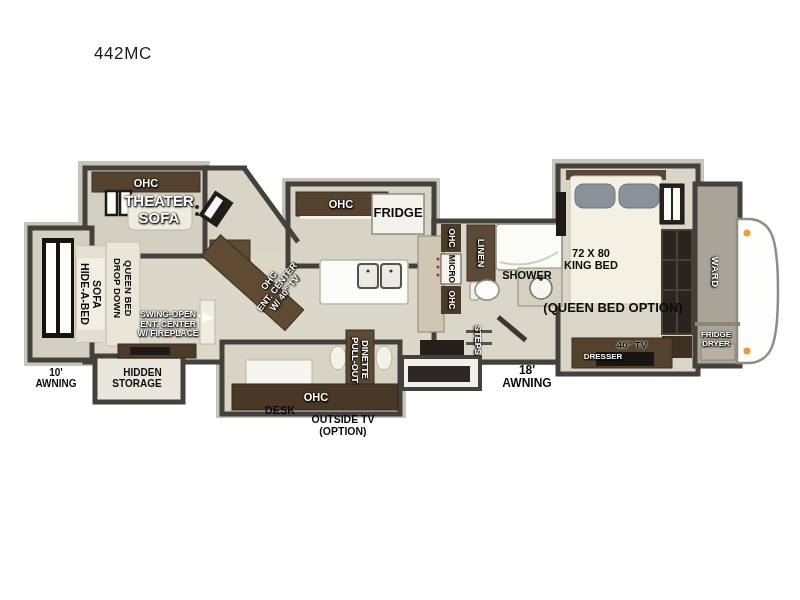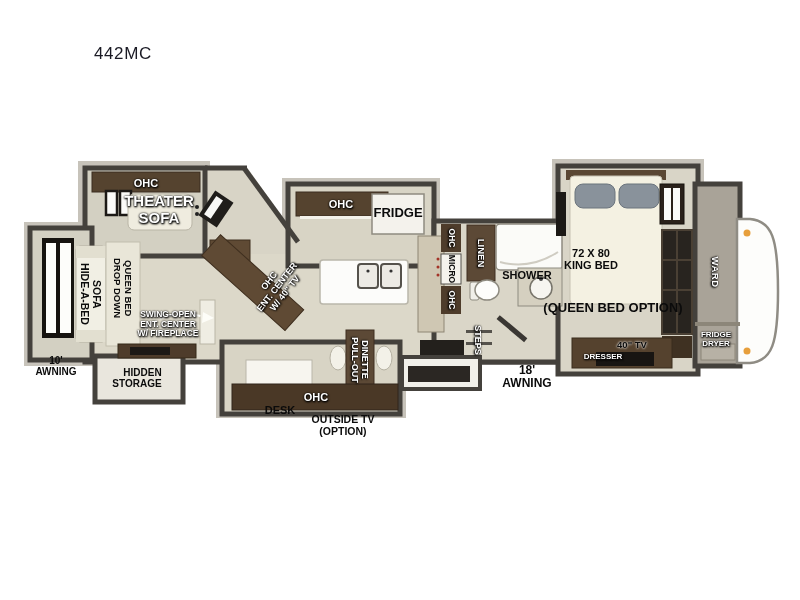--- a/index.html
+++ b/index.html
@@ -135,21 +135,21 @@
 <div class="lbl lbl-w" style="left:146px;top:183px;font-size:11px;">OHC</div>
 <div class="lbl lbl-w" style="left:159px;top:210px;font-size:15px;">THEATER
 SOFA</div>
 <div class="lbl vert" style="left:90px;top:294px;font-size:10.5px;">HIDE-A-BED
 SOFA</div>
 <div class="lbl vert" style="left:122px;top:288px;font-size:9.5px;">DROP DOWN
 QUEEN BED</div>
 <div class="lbl lbl-w" style="left:168px;top:324px;font-size:8.5px;">SWING-OPEN
 ENT. CENTER
 W/ FIREPLACE</div>
-<div class="lbl" style="left:56px;top:366px;font-size:10px;">10'
+<div class="lbl" style="left:56px;top:378px;font-size:10px;">10'
 AWNING</div>
 <div class="lbl" style="left:137px;top:378px;font-size:10px;text-align:right;">HIDDEN
 STORAGE</div>
 
 <div class="lbl lbl-w" style="left:341px;top:204px;font-size:11px;">OHC</div>
 <div class="lbl" style="left:398px;top:213px;font-size:13px;">FRIDGE</div>
 <div class="lbl lbl-w diag" style="left:277px;top:287px;font-size:9px;">OHC
 ENT. CENTER
 W/ 40" TV</div>
 <div class="lbl" style="left:280px;top:374px;font-size:11px;margin-top:36px;">DESK</div>

